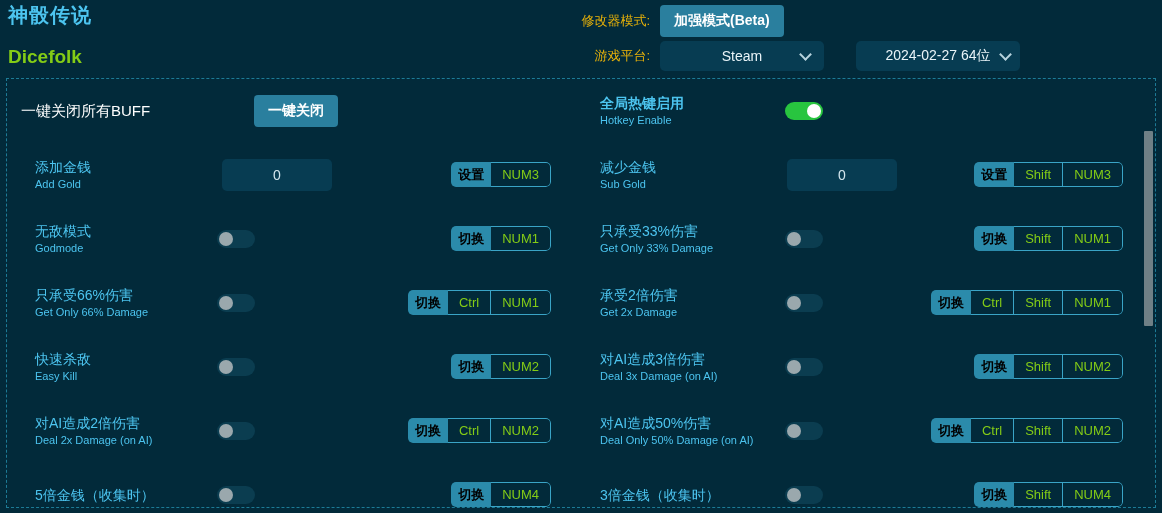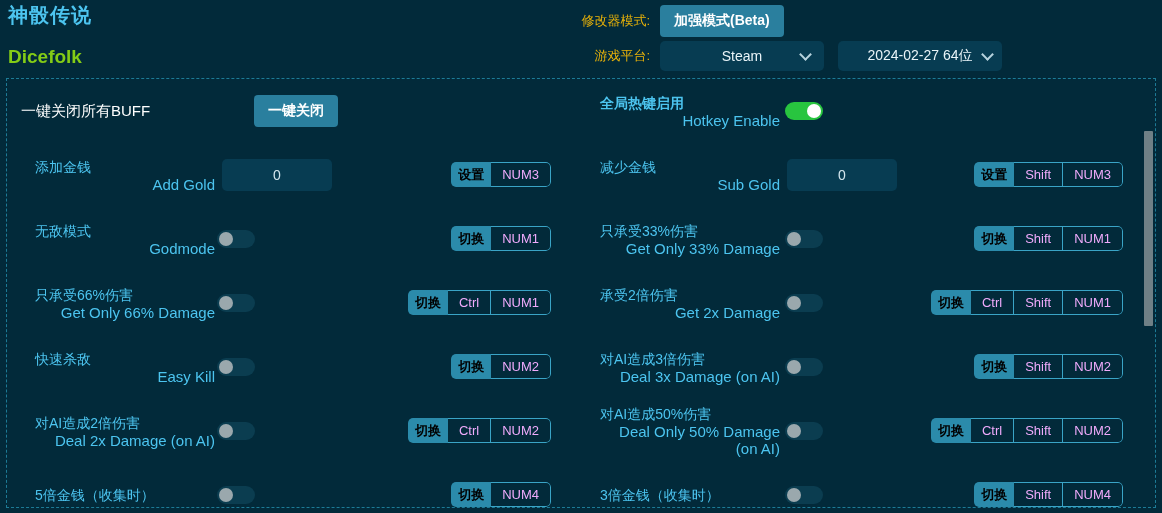--- a/index.html
+++ b/index.html
@@ -36,21 +36,21 @@
     padding: 7px 14px; cursor: pointer;
     font-family: "Liberation Sans", sans-serif;
   }
   .select-box {
     background: #073c52; border: none; border-radius: 5px;
     height: 30px; display: flex; align-items: center;
     justify-content: center; position: relative;
     color: #e9f4f8; font-size: 14px; cursor: pointer;
   }
   .select-platform { width: 164px; }
-  .select-version  { width: 164px; margin-left: 14px; }
+  .select-version  { width: 164px; margin-left: 32px; }
   .caret {
     position: absolute; right: 14px; top: 50%;
     width: 9px; height: 9px; margin-top: -6px;
     border-right: 2px solid #b7d3de; border-bottom: 2px solid #b7d3de;
     transform: rotate(45deg);
   }
   .select-version .caret { right: 10px; }
 
   
   .panel {
@@ -62,21 +62,21 @@
   }
   .rows { position: relative; width: 1150px; }
 
   .row { position: absolute; height: 64px; }
   .col-l { left: 0;   width: 575px; }
   .col-r { left: 575px; width: 565px; }
 
   .label-wrap { position: absolute; left: 28px; top: 50%; transform: translateY(-50%); width: 180px; }
   .col-r .label-wrap { left: 18px; }
   .lbl-cn { color: #4cc4ef; font-size: 14px; line-height: 18px; }
-  .lbl-en { color: #4cc4ef; font-size: 15px; line-height: 17px; text-align: right; }
+  .lbl-en { color: #4cc4ef; font-size: 11px; line-height: 17px; }
 
   
   .row-allbuff .big-lbl {
     position: absolute; left: 14px; top: 50%; transform: translateY(-50%);
     color: #ffffff; font-size: 15px; font-weight: normal;
   }
   .row-allbuff .one-key {
     position: absolute; left: 247px; top: 50%; transform: translateY(-50%);
   }
   .row-hotkey .label-wrap { left: 18px; }
@@ -116,21 +116,21 @@
   }
   .col-r .hk { right: 24px; }
   .hk .hk-act {
     background: #2b8bab; color: #000000; font-size: 13px; font-weight: bold;
     padding: 0 7px; display: flex; align-items: center;
     border-radius: 4px 0 0 4px;
   }
   .hk .keys { display: flex; align-items: stretch; }
   .hk .key {
     border: 1px solid #3aa4c6; border-left: none;
-    color: #f0abfc; font-size: 13px;
+    color: #84cc16; font-size: 13px;
     padding: 0 11px; display: flex; align-items: center;
     background: transparent;
   }
   .hk .key:last-child { border-radius: 0 5px 5px 0; }
 
   
   .scrollbar {
     position: absolute; right: 2px; top: 0; width: 9px; height: 100%;
     background: transparent;
   }

